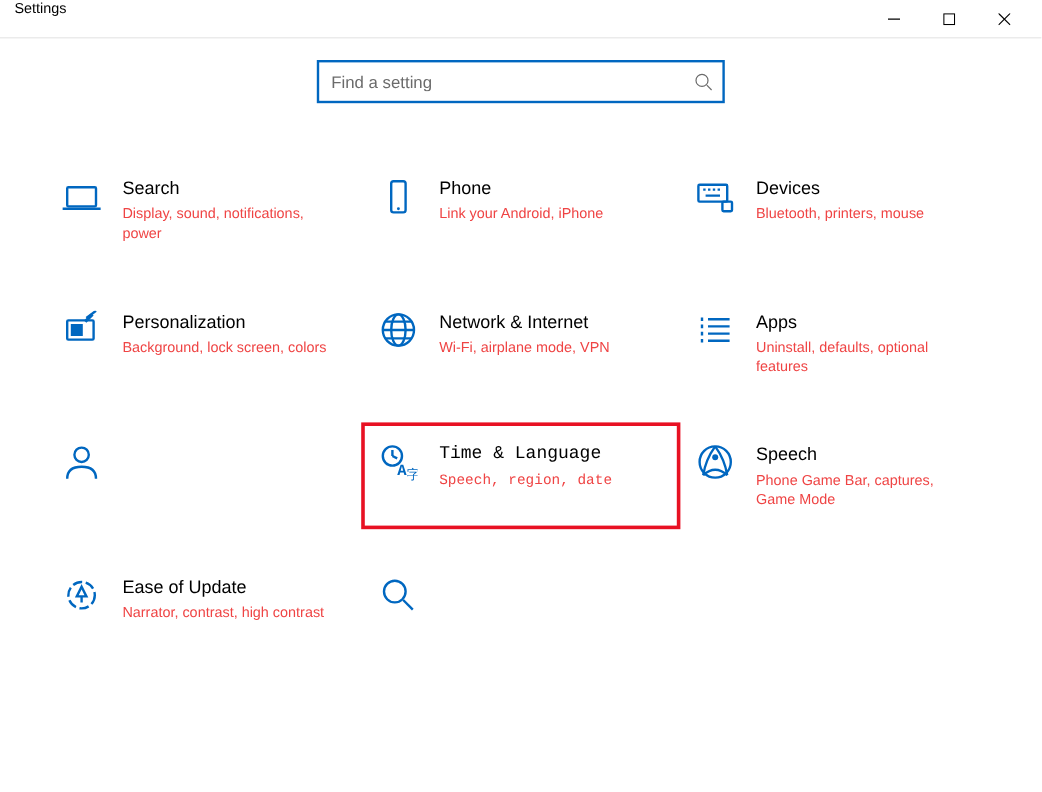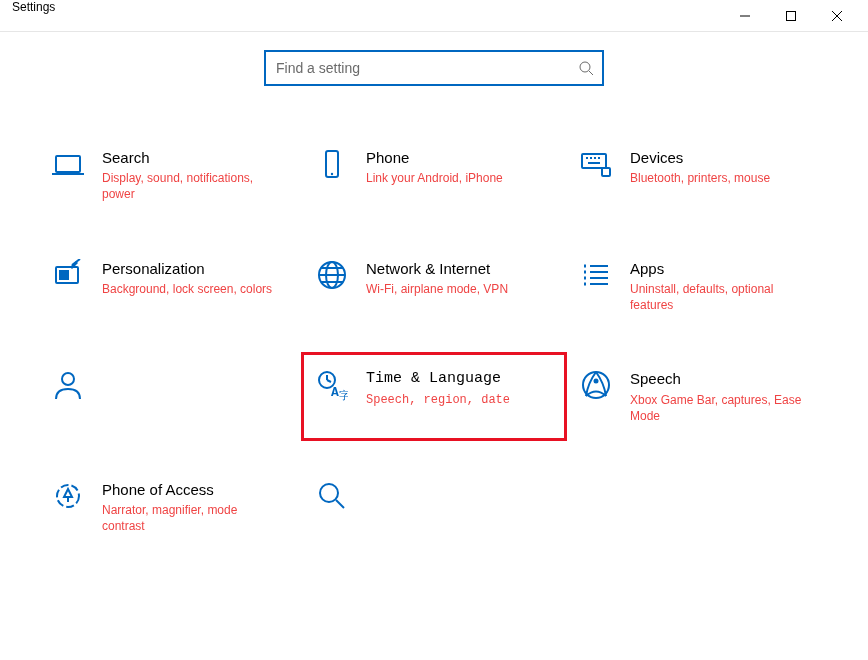--- a/index.html
+++ b/index.html
@@ -312,32 +312,32 @@
       </div>
     </div>
     <div class="tile">
       <div class="tile-icon" style="color: rgb(0, 103, 192);">
         <svg width="32" height="32" viewBox="0 0 32 32">
           <use href="#gaming-icon"></use>
         </svg>
       </div>
       <div class="tile-text">
         <div class="tile-title">Speech</div>
-        <div class="tile-desc">Xbox Game Bar, captures, Ease Mode</div>
+        <div class="tile-desc">Phone Game Bar, captures, Game Mode</div>
       </div>
     </div>
     <div class="tile">
       <div class="tile-icon" style="color: rgb(0, 103, 192);">
         <svg width="32" height="32" viewBox="0 0 32 32">
           <use href="#ease-icon"></use>
         </svg>
       </div>
       <div class="tile-text">
-        <div class="tile-title">Phone of Access</div>
-        <div class="tile-desc">Narrator, magnifier, mode contrast</div>
+        <div class="tile-title">Ease of Update</div>
+        <div class="tile-desc">Narrator, contrast, high contrast</div>
       </div>
     </div>
     <div class="tile">
       <div class="tile-icon" style="color: rgb(0, 103, 192);">
         <svg width="32" height="32" viewBox="0 0 32 32">
           <use href="#magnify-icon"></use>
         </svg>
       </div>
     </div>
   </div>

